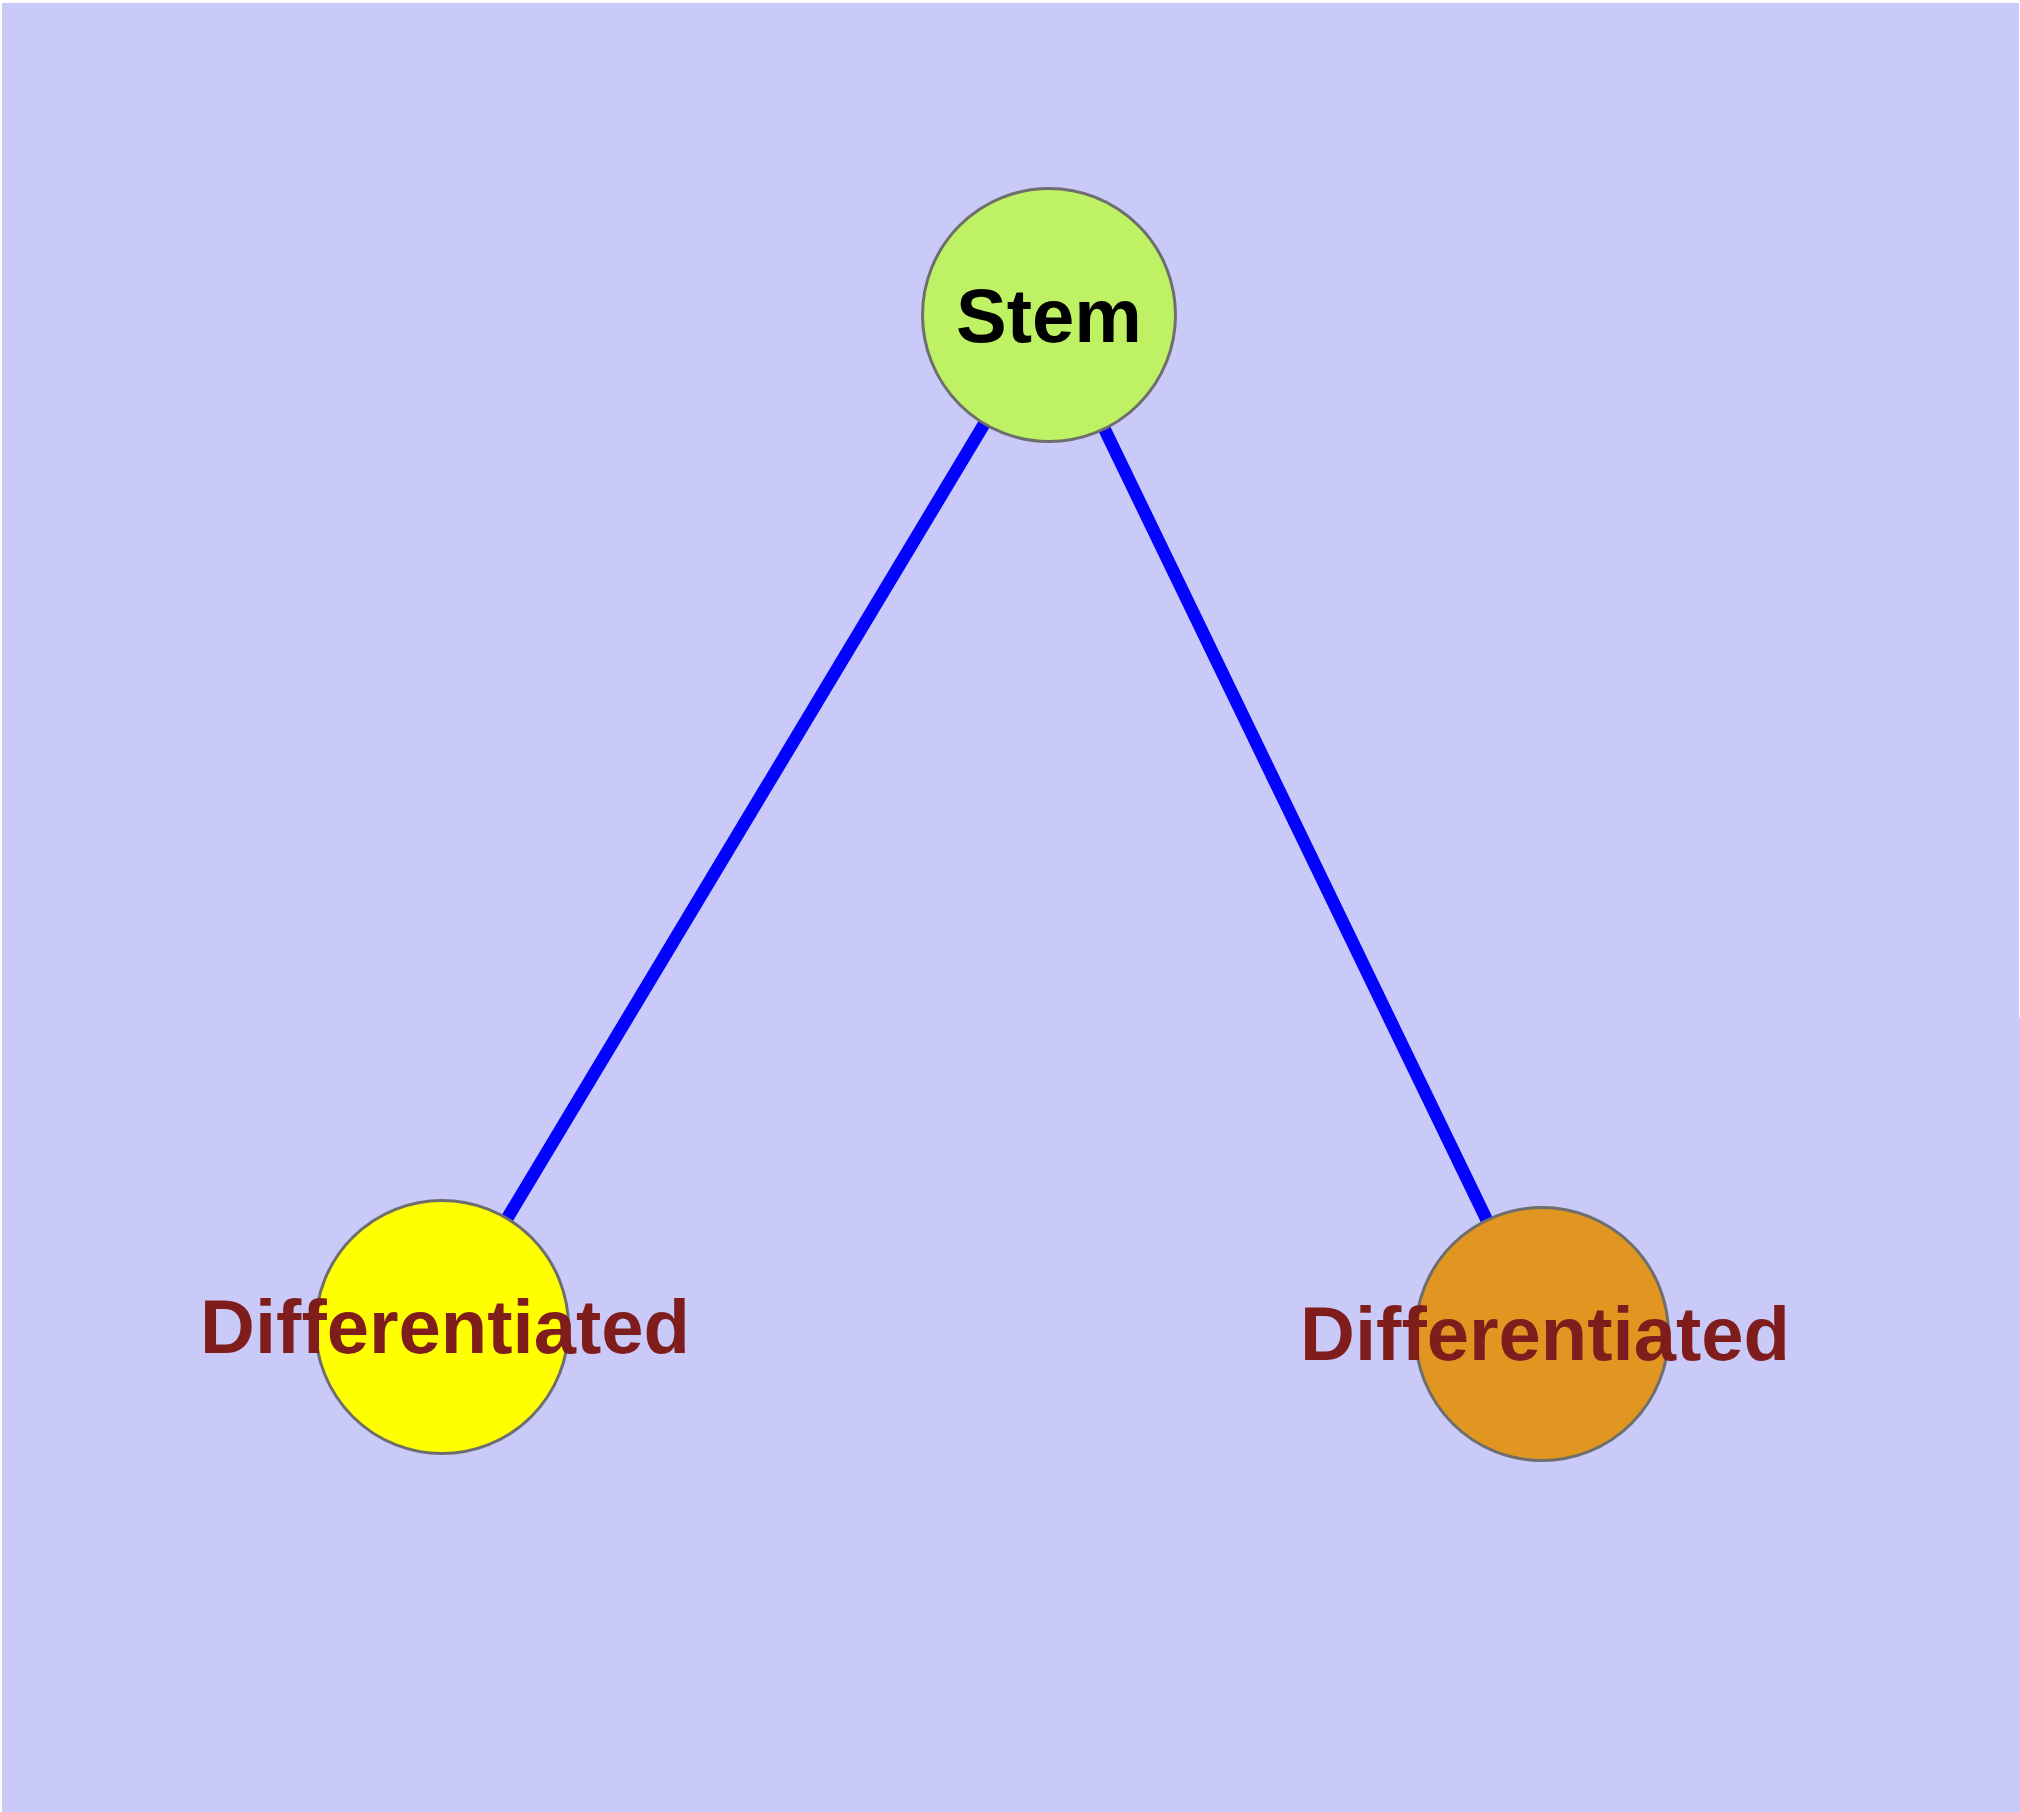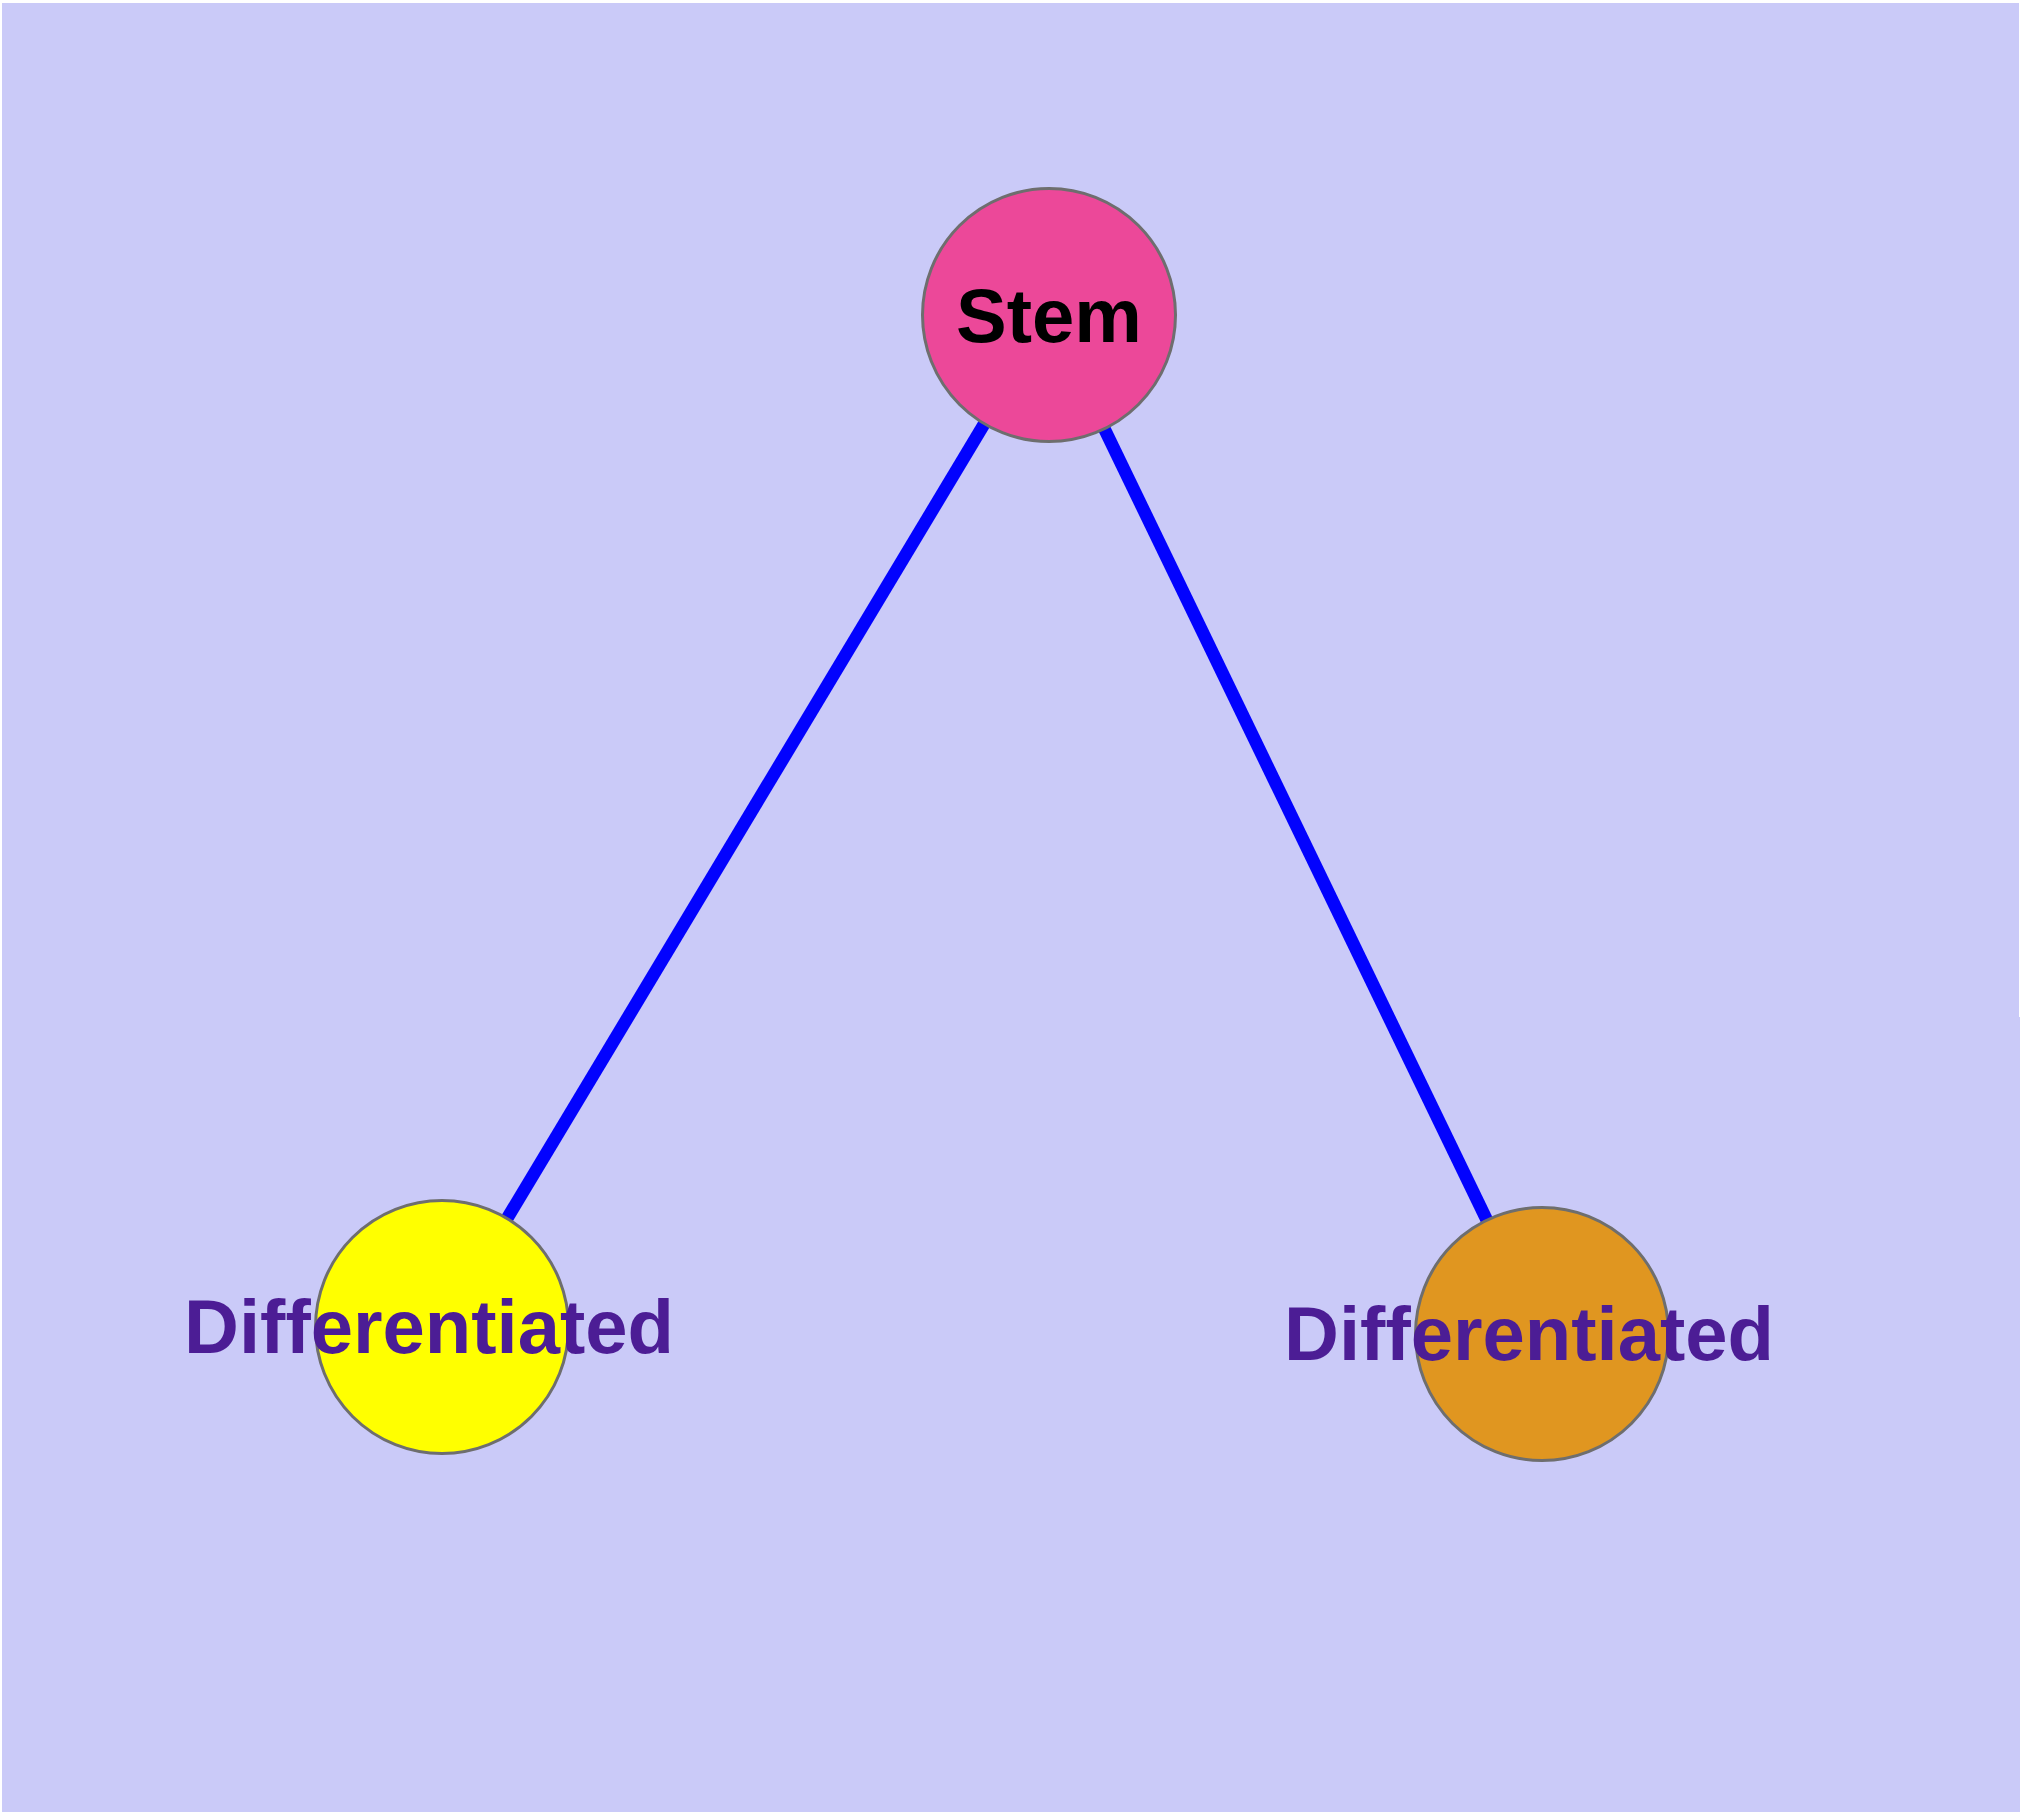--- a/index.html
+++ b/index.html
@@ -39,21 +39,21 @@
     position: absolute;
     width: 256px;
     height: 256px;
     box-sizing: border-box;
     border: 3.4px solid #6E6E6E;
     border-radius: 50%;
   }
   .node-stem {
     left: 921px;  
     top: 187px;    
-    background: #ec4899;
+    background: #bef264;
     display: flex;
     align-items: center;
     justify-content: center;
   }
   .node-a {
     left: 314px;   
     top: 1199px;   
     background: #FFFF00;
   }
   .node-b {
@@ -65,25 +65,26 @@
   .node-label {
     color: #000000;
     font-weight: bold;
     font-size: 76px;
     white-space: nowrap;
   }
   .label-block {
     position: absolute;
     transform: translate(-50%, -50%);
     text-align: center;
-    color: #4c1d95;
+    color: #7f1d1d;
     font-weight: bold;
     font-size: 76px;
     line-height: 90px;
     white-space: nowrap;
+    margin-left: 16px;
   }
   .label-block span { display: block; }
   .label-a { left: 429px;  top: 1327px; }  
   .label-b { left: 1529px; top: 1334px; }  
 </style>
 </head>
 <body>
 
 <div class="stage">
 

